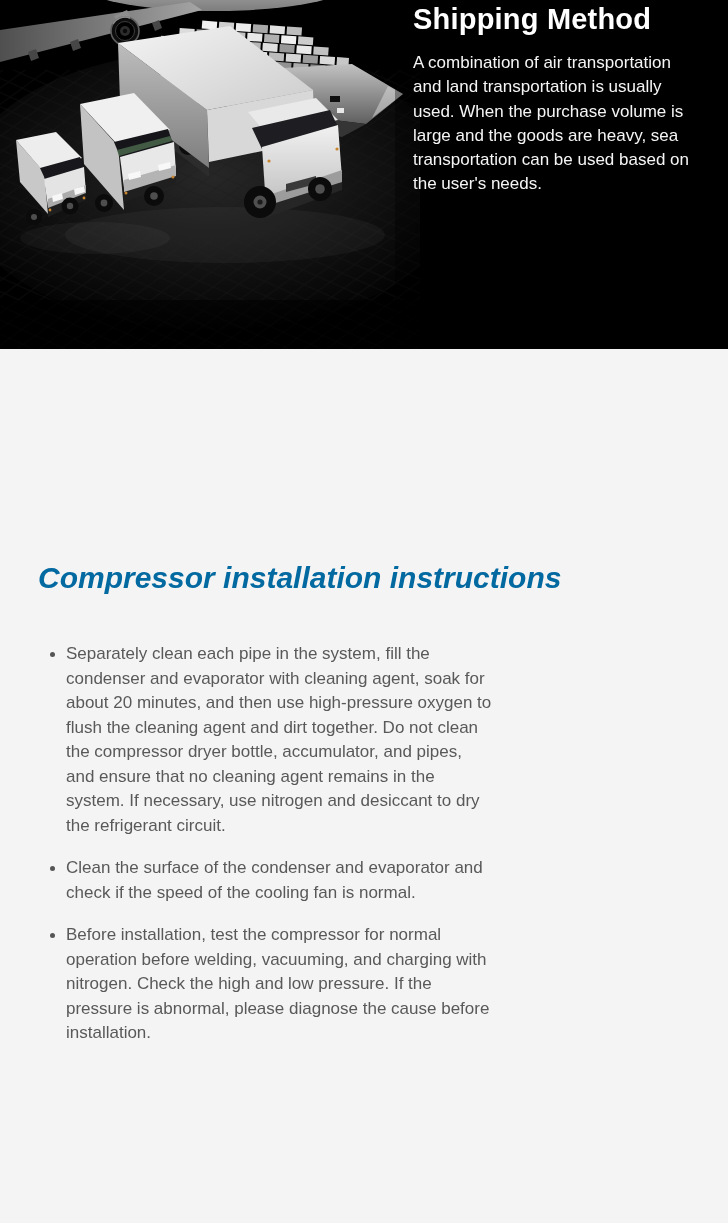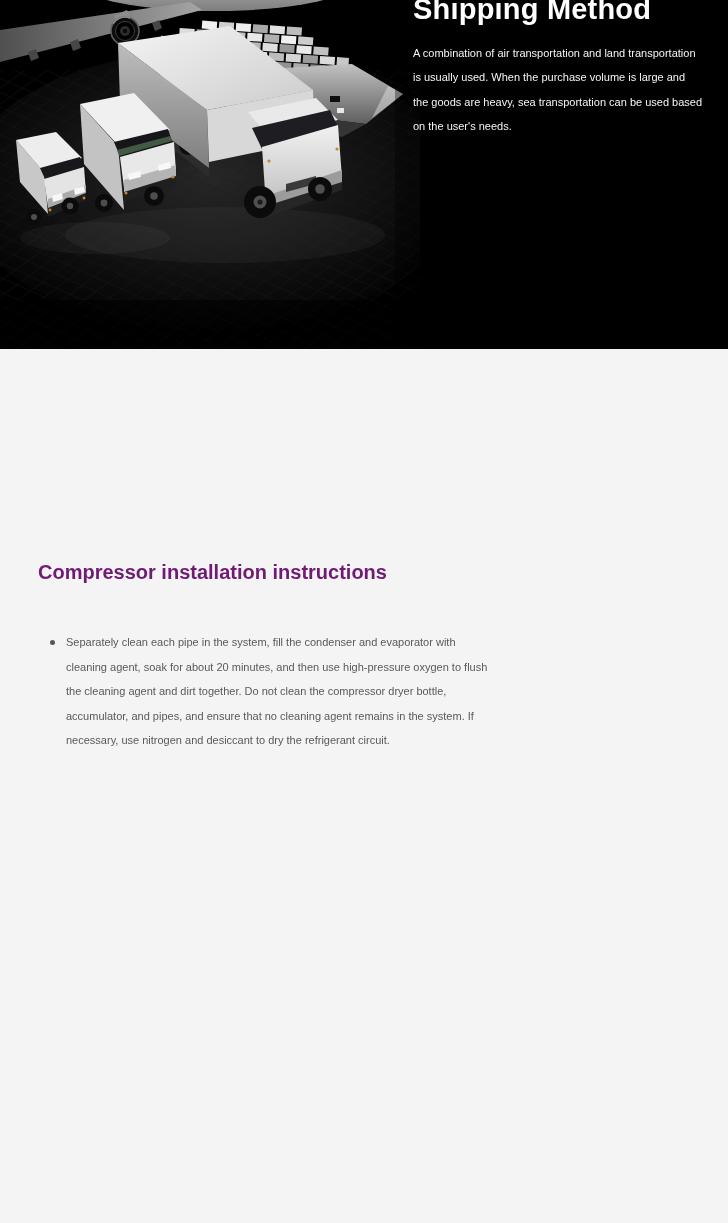--- a/index.html
+++ b/index.html
@@ -21,63 +21,64 @@
     overflow: hidden;
   }
   .hero-media {
     position: absolute;
     left: 0; top: 0;
     width: 420px; height: 349px;
   }
   .hero-text {
     position: absolute;
     left: 413px;
-    top: 0;
+    top: 10px;
     width: 290px;
   }
   .hero-title {
     margin-top: -5px;
     font-size: 29px;
     line-height: 1;
     font-weight: bold;
     color: #ffffff;
     letter-spacing: 0.2px;
     white-space: nowrap;
   }
   .hero-desc {
     margin-top: 17px;
-    font-size: 11px;
+    font-size: 17px;
     line-height: 24.3px;
     color: #f5f5f5;
   }
 
   
   .instructions {
     width: 728px;
     height: 874px;
     background: #f4f4f4;
     padding: 211px 0 0 38px;
   }
   .section-title {
-    font-size: 20px;
+    font-size: 30px;
     line-height: 1.2;
     font-weight: bold;
-    color: #701a75;
+    color: #0369a1;
+    font-style: italic;
   }
   .bullet-list {
     list-style: none;
     margin-top: 46px;
     width: 460px;
   }
   .bullet-list li {
     position: relative;
     padding-left: 28px;
     width: 455px;
     max-width: 455px;
-    font-size: 11px;
+    font-size: 17px;
     line-height: 24.5px;
     color: #595959;
     margin-bottom: 18px;
   }
   .bullet-list li .li-text { display: inline-block; max-width: 427px; }
   .bullet-list li::before {
     content: "";
     position: absolute;
     left: 12px;
     top: 10px;
@@ -276,16 +277,18 @@
     <div class="hero-text">
       <h1 class="hero-title">Shipping Method</h1>
       <p class="hero-desc">A combination of air transportation and land transportation is usually used. When the purchase volume is large and the goods are heavy, sea transportation can be used based on the user's needs.</p>
     </div>
   </section>
 
   <section class="instructions">
     <h2 class="section-title">Compressor installation instructions</h2>
     <ul class="bullet-list">
       <li><span class="li-text">Separately clean each pipe in the system, fill the condenser and evaporator with cleaning agent, soak for about 20 minutes, and then use high-pressure oxygen to flush the cleaning agent and dirt together. Do not clean the compressor dryer bottle, accumulator, and pipes, and ensure that no cleaning agent remains in the system. If necessary, use nitrogen and desiccant to dry the refrigerant circuit.</span></li>
+      <li><span class="li-text">Clean the surface of the condenser and evaporator and check if the speed of the cooling fan is normal.</span></li>
+      <li><span class="li-text">Before installation, test the compressor for normal operation before welding, vacuuming, and charging with nitrogen. Check the high and low pressure. If the pressure is abnormal, please diagnose the cause before installation.</span></li>
     </ul>
   </section>
 
 </div>
 
 </body></html>

